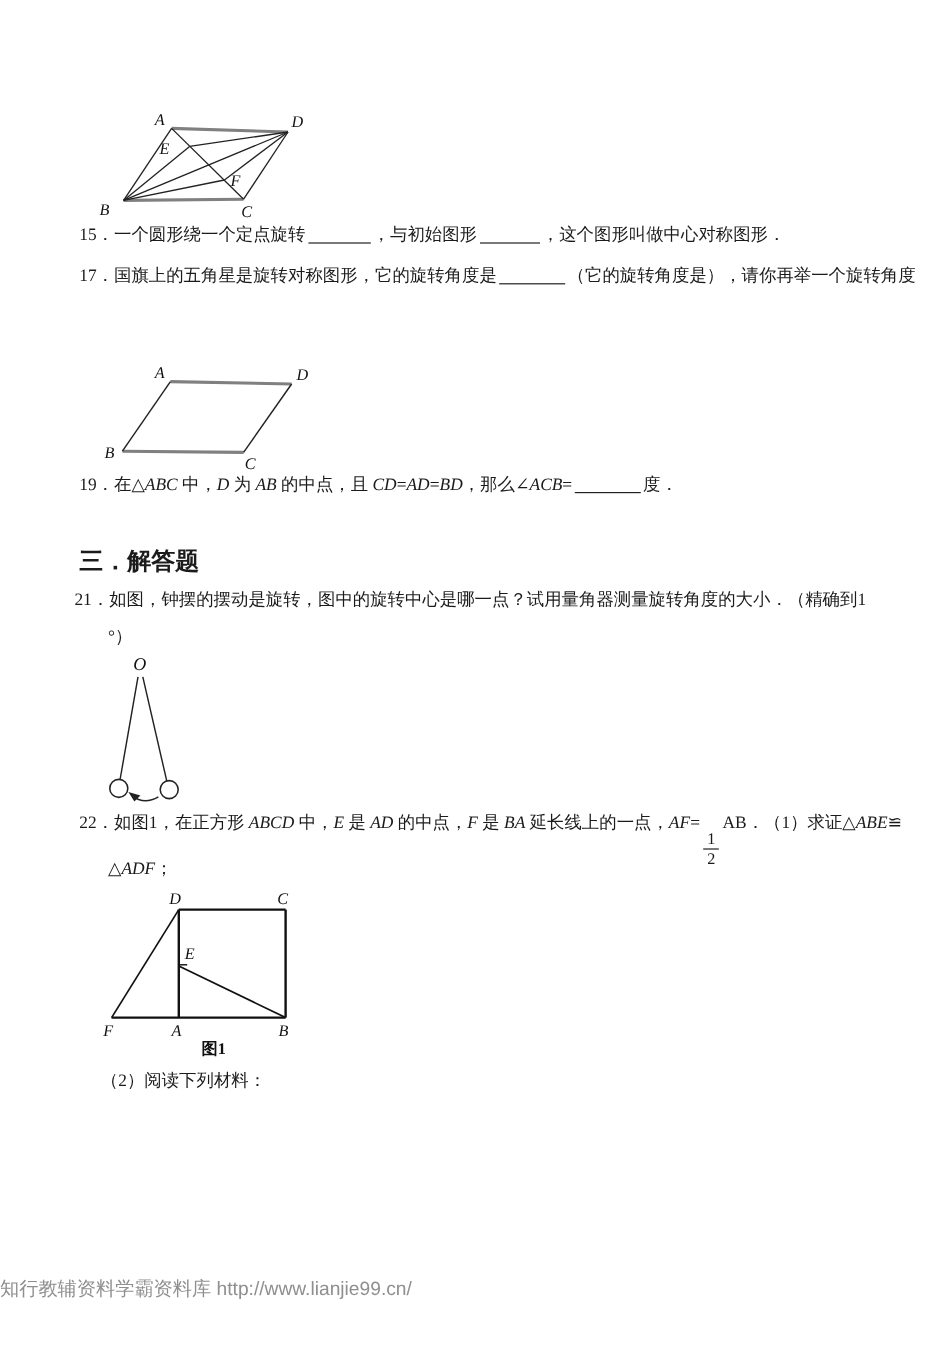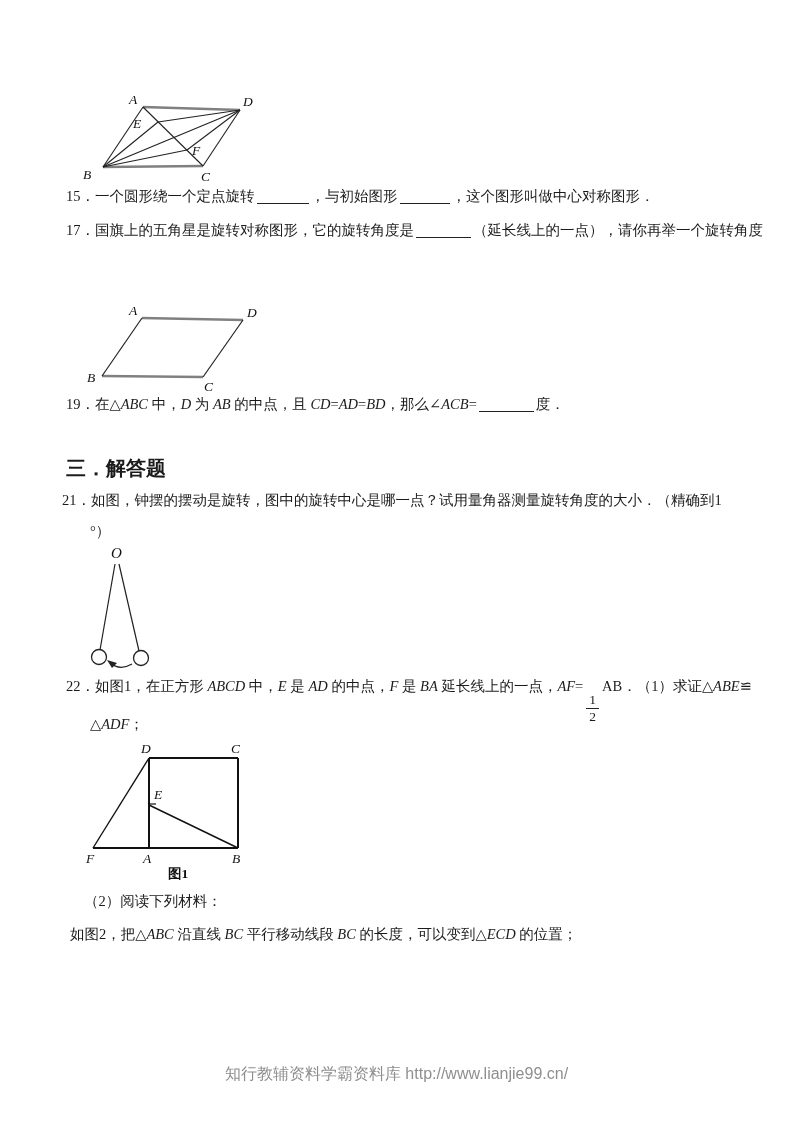--- a/index.html
+++ b/index.html
@@ -5,21 +5,21 @@
   html,body{margin:0;padding:0;background:#ffffff;}
   .page{position:relative;width:793px;height:1122px;background:#ffffff;overflow:hidden;
         font-family:"Liberation Serif","DejaVu Serif",serif;color:#1b1b1b;}
   .line{position:absolute;white-space:nowrap;font-size:14.5px;line-height:20px;}
   .it{font-style:italic;font-family:"Liberation Serif","DejaVu Serif",serif;}
   .blank{display:inline-block;height:13px;border-bottom:1.3px solid #222;vertical-align:-3px;margin:0 2px;}
   .frac{display:inline-flex;flex-direction:column;align-items:center;vertical-align:-13px;
         font-size:13.5px;line-height:1.15;margin:0 3px;}
   .frac .num{border-bottom:1.2px solid #222;padding:0 3px;}
   .sec{font-weight:bold;font-size:20px;}
-  .footer{position:absolute;top:1064px;left:0;width:100%;text-align:center;font-size:16px;
+  .footer{position:absolute;top:1064px;left:0;width:100%;text-align:left;font-size:16px;
           color:#8f8f8f;font-family:"Liberation Sans","DejaVu Sans",sans-serif;}
   svg.fig{position:absolute;overflow:visible;}
   svg.fig line, svg.fig path, svg.fig ellipse, svg.fig circle{fill:none;}
   svg.fig text{font-family:"Liberation Serif","DejaVu Serif",serif;font-style:italic;
                font-size:13.5px;fill:#111;}
   svg.fig text.cap{font-style:normal;font-weight:bold;}
 </style>
 </head>
 <body>
 
@@ -39,21 +39,21 @@
     <text x="49" y="19">A</text>
     <text x="163" y="21">D</text>
     <text x="3" y="94">B</text>
     <text x="121" y="96">C</text>
     <text x="53" y="43">E</text>
     <text x="112" y="70">F</text>
   </svg>
 
   <div class="line" style="left:66px;top:186px"><span>15．一个圆形绕一个定点旋转</span><span class="blank" style="width: 52px;"></span><span>，与初始图形</span><span class="blank" style="width: 50px;"></span><span>，这个图形叫做中心对称图形．</span></div>
 
-  <div class="line" style="left:66px;top:220px"><span>17．国旗上的五角星是旋转对称图形，它的旋转角度是</span><span class="blank" style="width: 55px;"></span><span>（延长线上的一点），请你再举一个旋转角度</span></div>
+  <div class="line" style="left:66px;top:220px"><span>17．国旗上的五角星是旋转对称图形，它的旋转角度是</span><span class="blank" style="width: 55px;"></span><span>（它的旋转角度是），请你再举一个旋转角度</span></div>
 
 
   <svg class="fig" style="left:85px;top:300px;" width="180" height="95" viewBox="0 0 180 95">
     <line x1="57" y1="18" x2="158" y2="20" stroke="#808080" stroke-width="2.6"></line>
     <line x1="17" y1="76" x2="118" y2="77" stroke="#808080" stroke-width="2.6"></line>
     <line x1="57" y1="18" x2="17" y2="76" stroke="#222" stroke-width="1.2"></line>
     <line x1="158" y1="20" x2="118" y2="77" stroke="#222" stroke-width="1.2"></line>
     <text x="44" y="15">A</text>
     <text x="162" y="17">D</text>
     <text x="2" y="82">B</text>
@@ -95,17 +95,16 @@
     <text x="66" y="13">D</text>
     <text x="156" y="13">C</text>
     <text x="79" y="59">E</text>
     <text x="11" y="123">F</text>
     <text x="68" y="123">A</text>
     <text x="157" y="123">B</text>
     <text x="93" y="138" class="cap">图1</text>
   </svg>
 
   <div class="line" style="left:84px;top:891px"><span>（2）阅读下列材料：</span></div>
-  <div class="line" style="left:70px;top:924px"><span>如图2，把△</span><span class="it">ABC</span><span> 沿直线 </span><span class="it">BC</span><span> 平行移动线段 </span><span class="it">BC</span><span> 的长度，可以变到△</span><span class="it">ECD</span><span> 的位置；</span></div>
 
   <div class="footer">知行教辅资料学霸资料库 http://www.lianjie99.cn/</div>
 
 </div>
 
 </body></html>

